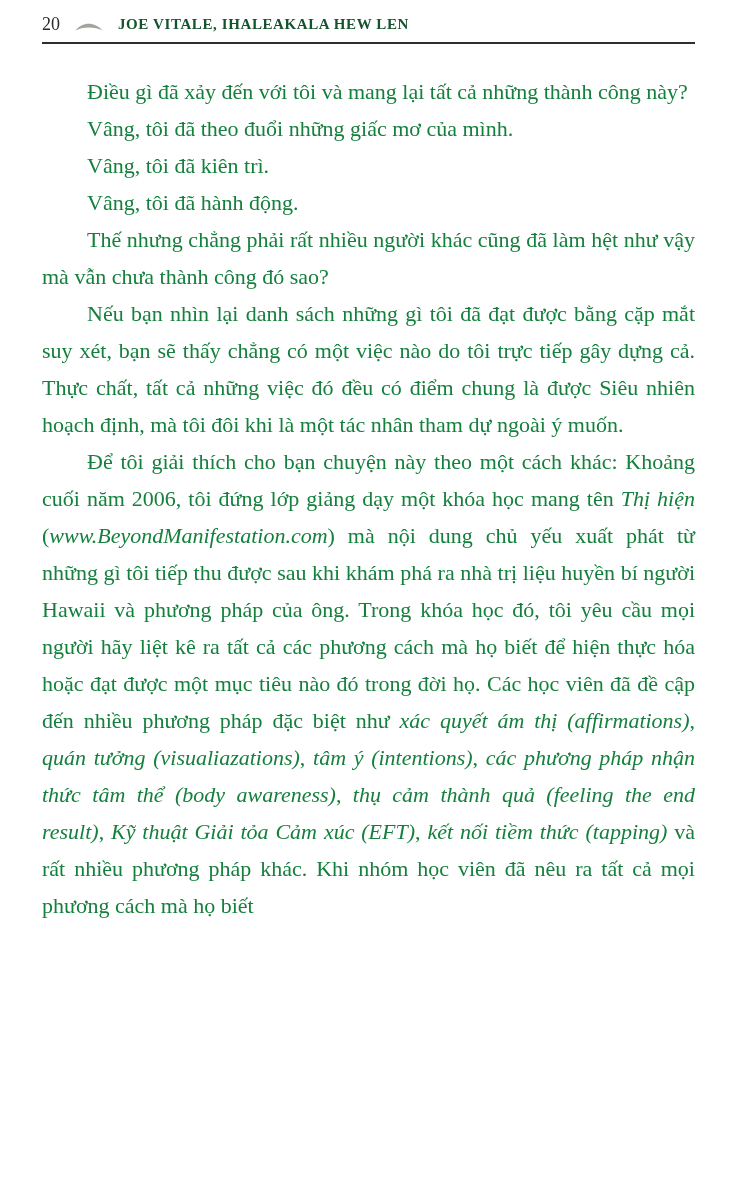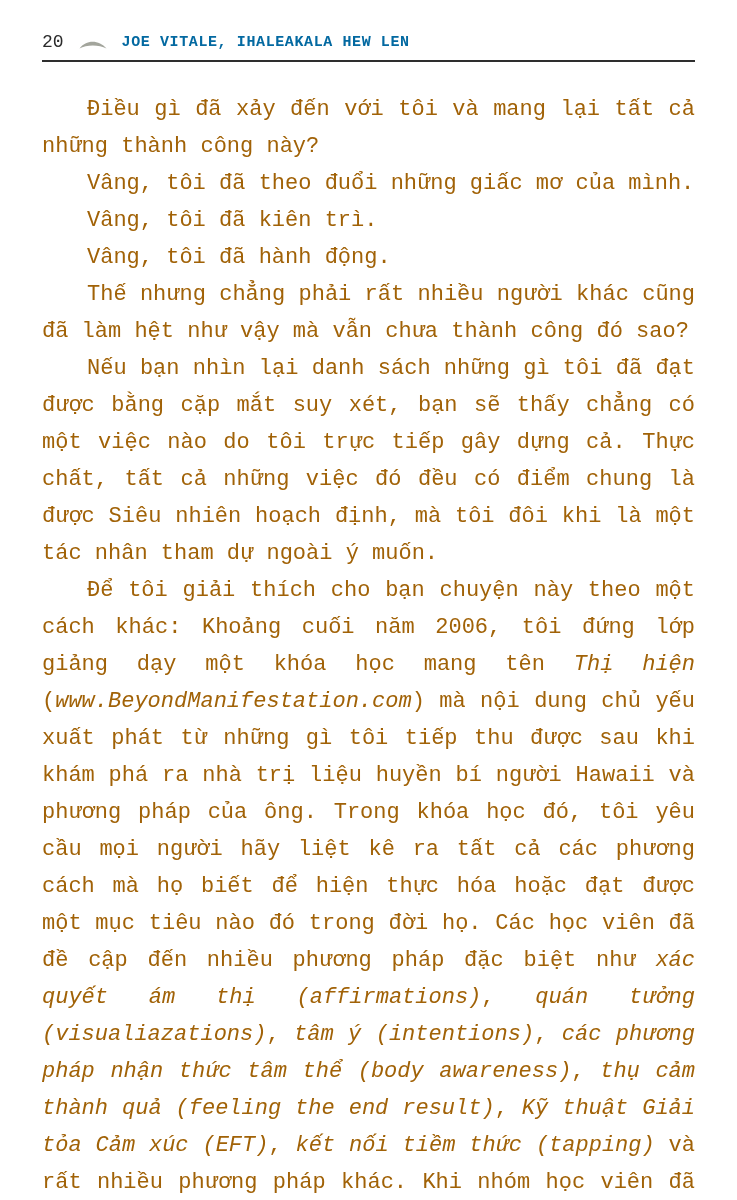--- a/index.html
+++ b/index.html
@@ -7,23 +7,23 @@
     padding: 0;
     background: #e8e8e8;
   }
   .page {
     position: relative;
     width: 737px;
     height: 1200px;
     margin: 0 auto;
     background: #ffffff;
     box-sizing: border-box;
-    padding: 30px 42px 0 42px;
+    padding: 12px 42px 0 42px;
     overflow: hidden;
-    font-family: Liberation Mono, monospace;
+    font-family: Liberation Serif, serif;
     color: #1c1c1c;
   }
   .page-header {
     display: flex;
     align-items: center;
     gap: 14px;
     height: 24px;
   }
   .page-number {
     font-size: 18px;
@@ -31,33 +31,33 @@
   }
   .ornament {
     display: inline-flex;
     align-items: center;
     margin-top: 2px;
   }
   .running-title {
     font-size: 15px;
     font-weight: 600;
     letter-spacing: 0.6px;
-    color: #0369a1;
+    color: #14532d;
     white-space: nowrap;
   }
   .header-rule {
     margin-top: 6px;
     border-bottom: 2px solid #2e2e2e;
   }
   .page-body {
     margin-top: 29px;
     font-size: 22px;
     line-height: 37px;
     text-align: justify;
-    color: #a16207;
+    color: #15803d;
   }
   .page-body p {
     margin: 0;
     text-indent: 45px;
   }
   .page-body em {
     font-style: italic;
   }
 </style>
 </head>

